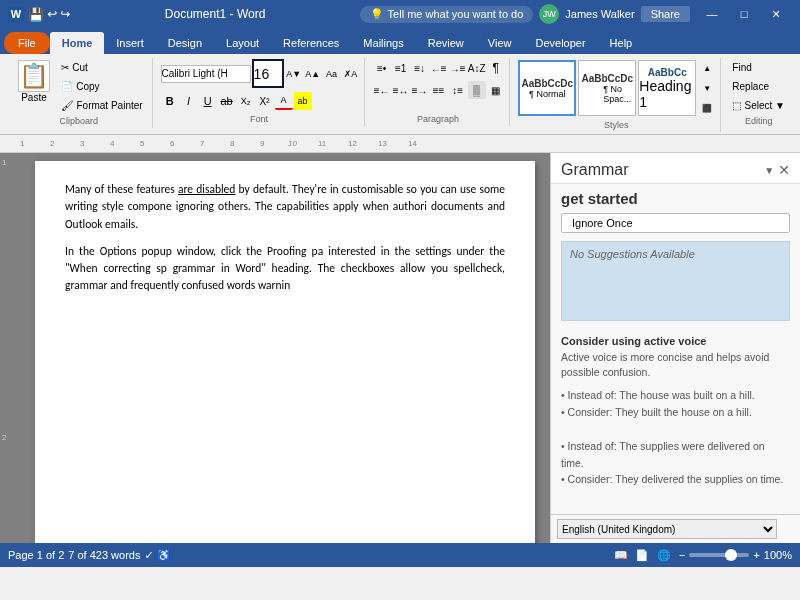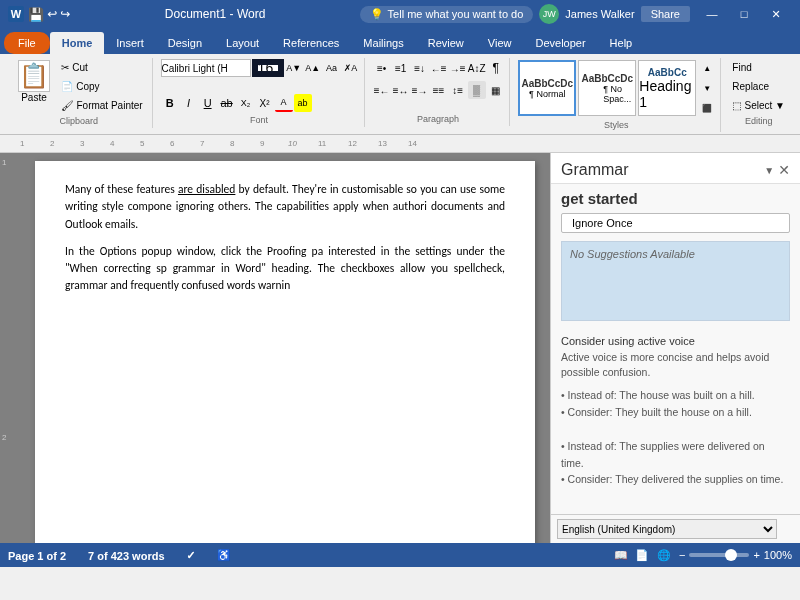--- a/index.html
+++ b/index.html
@@ -90,21 +90,21 @@
       height: 18px;
       display: flex;
       align-items: center;
       background: transparent;
       border: none;
       white-space: nowrap;
     }
 
     
     .font-select { width: 90px; font-size: 10px; height: 18px; border: 1px solid #bbb; }
-    .size-select { width: 32px; font-size: 14px; height: 18px; border: 6px solid #0f172a; }
+    .size-select { width: 32px; font-size: 14px; height: 29px; border: 2px solid #0f172a; }
     .format-row { display: flex; gap: 1px; margin: 1px 0; align-items: center; }
     .fmt-btn { width: 18px; height: 18px; display: flex; align-items: center; justify-content: center; cursor: pointer; border-radius: 2px; font-size: 11px; border: none; background: transparent; }
     .fmt-btn.bold { font-weight: bold; }
     .fmt-btn.italic { font-style: italic; }
     .fmt-btn.underline { text-decoration: underline; }
 
     
     .styles-box { display: flex; gap: 2px; align-items: center; height: 60px; }
     .style-item { width: 58px; height: 56px; border: 1px solid #bbb; display: flex; flex-direction: column; align-items: center; justify-content: center; cursor: pointer; background: white; font-size: 9px; }
     .style-item.active { border: 2px solid #4a90d9; }
@@ -197,37 +197,37 @@
     .grammar-suggestions {
       margin: 0 10px 8px;
       border: 1px solid #c0d0e0;
       background: #cce0f0;
       padding: 6px 8px;
       font-size: 11px;
       color: #666;
       min-height: 80px;
       font-style: italic;
     }
-    .grammar-rule-title { padding: 6px 10px 3px; font-size: 11px; font-weight: normal; color: #333; }
+    .grammar-rule-title { padding: 6px 10px 3px; font-size: 11px; font-weight: bold; color: #333; }
     .grammar-rule-desc { padding: 0 10px 8px; font-size: 10.5px; color: #555; line-height: 1.4; }
     .grammar-examples { padding: 0 10px; font-size: 10.5px; color: #555; line-height: 1.6; }
     .grammar-example { display: block; }
 
     
     .status-bar {
       background: #2b579a;
       color: white;
       height: 24px;
       display: flex;
       align-items: center;
       padding: 0 8px;
       justify-content: space-between;
       font-size: 11px;
     }
-    .status-left { display: flex; gap: 22px; align-items: flex-end; font-weight: bold; }
+    .status-left { display: flex; gap: 4px; align-items: flex-start; }
     .status-right { display: flex; gap: 8px; align-items: center; }
     .zoom-bar { display: flex; align-items: center; gap: 4px; }
     .zoom-slider { width: 60px; height: 4px; background: rgba(255,255,255,0.4); border-radius: 2px; position: relative; cursor: pointer; }
     .zoom-thumb { position: absolute; top: -4px; left: 60%; width: 12px; height: 12px; background: white; border-radius: 50%; }
 
     
     .search-area { display: flex; align-items: center; gap: 4px; background: rgba(255,255,255,0.15); border-radius: 12px; padding: 2px 10px; cursor: pointer; color: white; font-size: 11px; }
 
     
     .share-btn { background: rgba(255,255,255,0.2); color: white; border: none; padding: 2px 10px; font-size: 11px; cursor: pointer; border-radius: 2px; }
@@ -290,21 +290,21 @@
       <div class="ribbon-col">
         <button class="small-btn">✂ Cut</button>
         <button class="small-btn">📄 Copy</button>
         <button class="small-btn">🖌 Format Painter</button>
       </div>
     </div>
     <div class="ribbon-group-label">Clipboard</div>
   </div>
 
   <div class="ribbon-group" style="min-width:160px;">
-    <div class="ribbon-group-content" style="flex-direction:column; gap:15px;">
+    <div class="ribbon-group-content" style="flex-direction:column; gap:2px;">
       <div class="format-row">
         <input type="text" class="font-select" value="Calibri Light (H" style="">
         <input type="text" class="size-select" value="16" style="">
         <button class="fmt-btn" style="font-size:9px;">A▼</button>
         <button class="fmt-btn" style="font-size:9px;">A▲</button>
         <button class="fmt-btn" style="font-size:9px;">Aa</button>
         <button class="fmt-btn" style="font-size:9px;">✗A</button>
       </div>
       <div class="format-row">
         <button class="fmt-btn bold">B</button>

